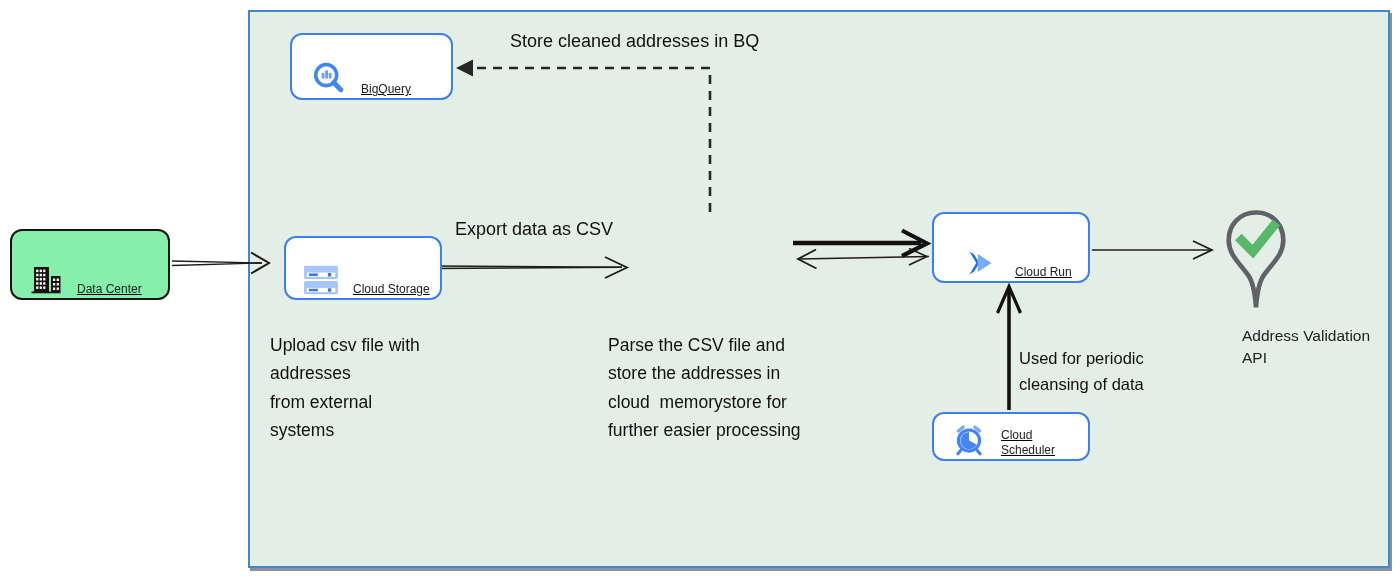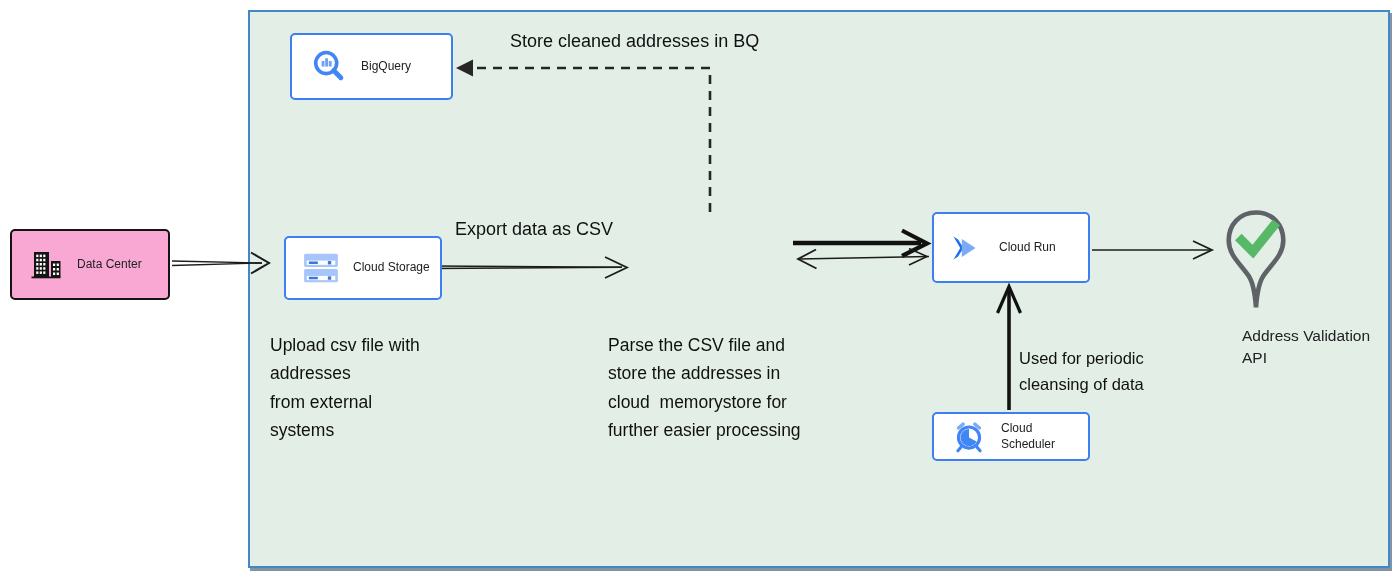--- a/index.html
+++ b/index.html
@@ -3,23 +3,23 @@
 <meta charset="utf-8">
 <style>
   html,body{margin:0;padding:0;background:#ffffff;}
   .canvas{position:relative;width:1400px;height:580px;overflow:hidden;
           font-family:"Liberation Sans", sans-serif;}
   .gcp-container{position:absolute;left:248px;top:10px;width:1142px;height:558px;
           box-sizing:border-box;background:#e3efe6;border:2px solid #4586c6;
           box-shadow:2px 3px 0 rgba(28,58,92,.55);}
   .arrows{position:absolute;left:0;top:0;width:1400px;height:580px;pointer-events:none;}
   .node{position:absolute;box-sizing:border-box;background:#ffffff;
-        border:2px solid #3d7ef2;border-radius:5px;
-        display:flex;align-items:center;padding-left:16px;gap:13px;}
-  .node.dc{background:#f9a8d4;border:2.5px solid #141414;}
+        border:2px solid #3d7ef2;border-radius:12px;
+        display:flex;align-items:flex-end;padding-left:16px;gap:13px;text-decoration:underline;}
+  .node.dc{background:#86efac;border:2.5px solid #141414;}
   .icon{flex:0 0 auto;display:flex;align-items:center;}
   .nlabel{font-size:12px;color:#202124;line-height:1.3;}
   .nlabel.wrap{width:84px;}
   .note{position:absolute;font-size:17.5px;color:#101010;line-height:1.62;white-space:pre-wrap;}
   .arrow-label{position:absolute;font-size:18px;color:#101010;white-space:nowrap;}
   .note.small{font-size:16.5px;line-height:1.6;}
   .pin{position:absolute;left:1222px;top:206px;}
   .pin-label{position:absolute;left:1242px;top:325px;width:170px;
              font-size:15.5px;color:#202124;line-height:1.4;white-space:pre-wrap;}
 </style>
@@ -136,21 +136,21 @@
           <rect x="4.5" y="24.5" width="27" height="4" fill="#ffffff"></rect>
           <rect x="6.5" y="25.3" width="8.5" height="2.4" fill="#3c78dc"></rect>
           <rect x="24.5" y="24.9" width="3.2" height="3.2" fill="#3c78dc"></rect>
         </g>
       </svg>
     </span>
     <span class="nlabel">Cloud Storage</span>
   </div>
 
 
-  <div class="node" style="left:932px;top:212px;width:158px;height:71px;padding-left:12px;gap:15px;">
+  <div class="node" style="left:932px;top:212px;width:158px;height:71px;padding-left:28px;gap:15px;">
     <span class="icon">
       <svg width="38" height="36" viewBox="0 0 36 34">
         <polygon points="7,6 13.5,17 7,28 11.5,25 16.5,17 11.5,9" fill="#1a73e8"></polygon>
         <polygon points="15,8.5 28,17 15,25.5" fill="#7baaf7"></polygon>
       </svg>
     </span>
     <span class="nlabel">Cloud Run</span>
   </div>
 
   <div class="node" style="left:932px;top:412px;width:158px;height:49px;">

